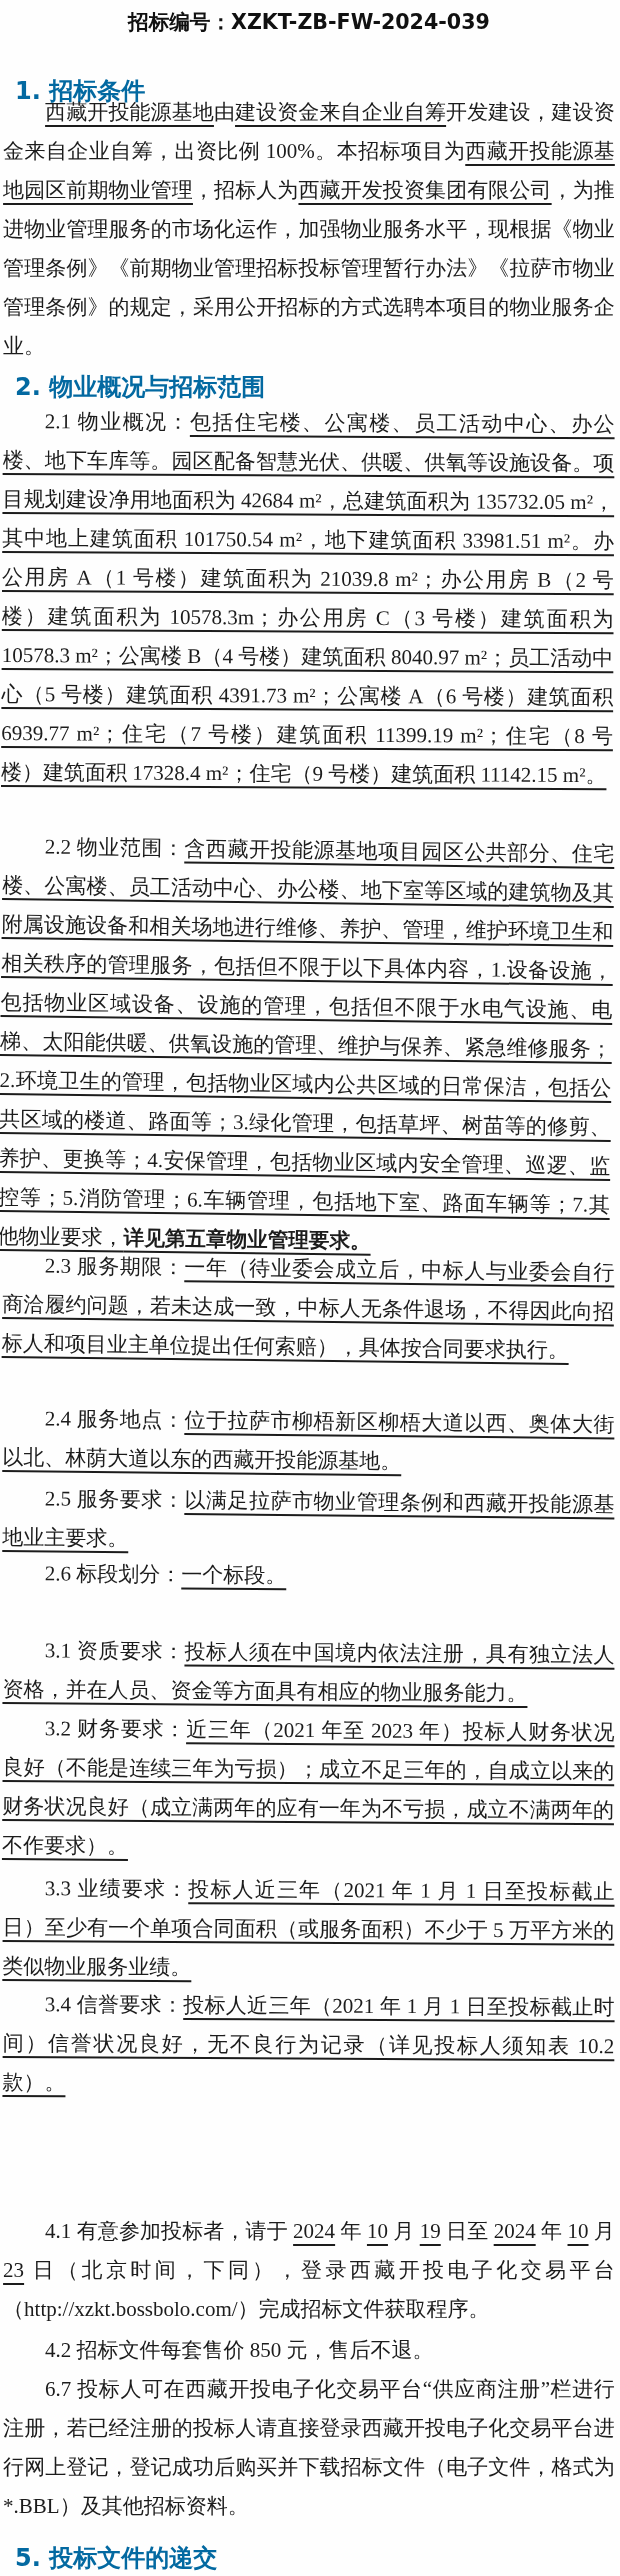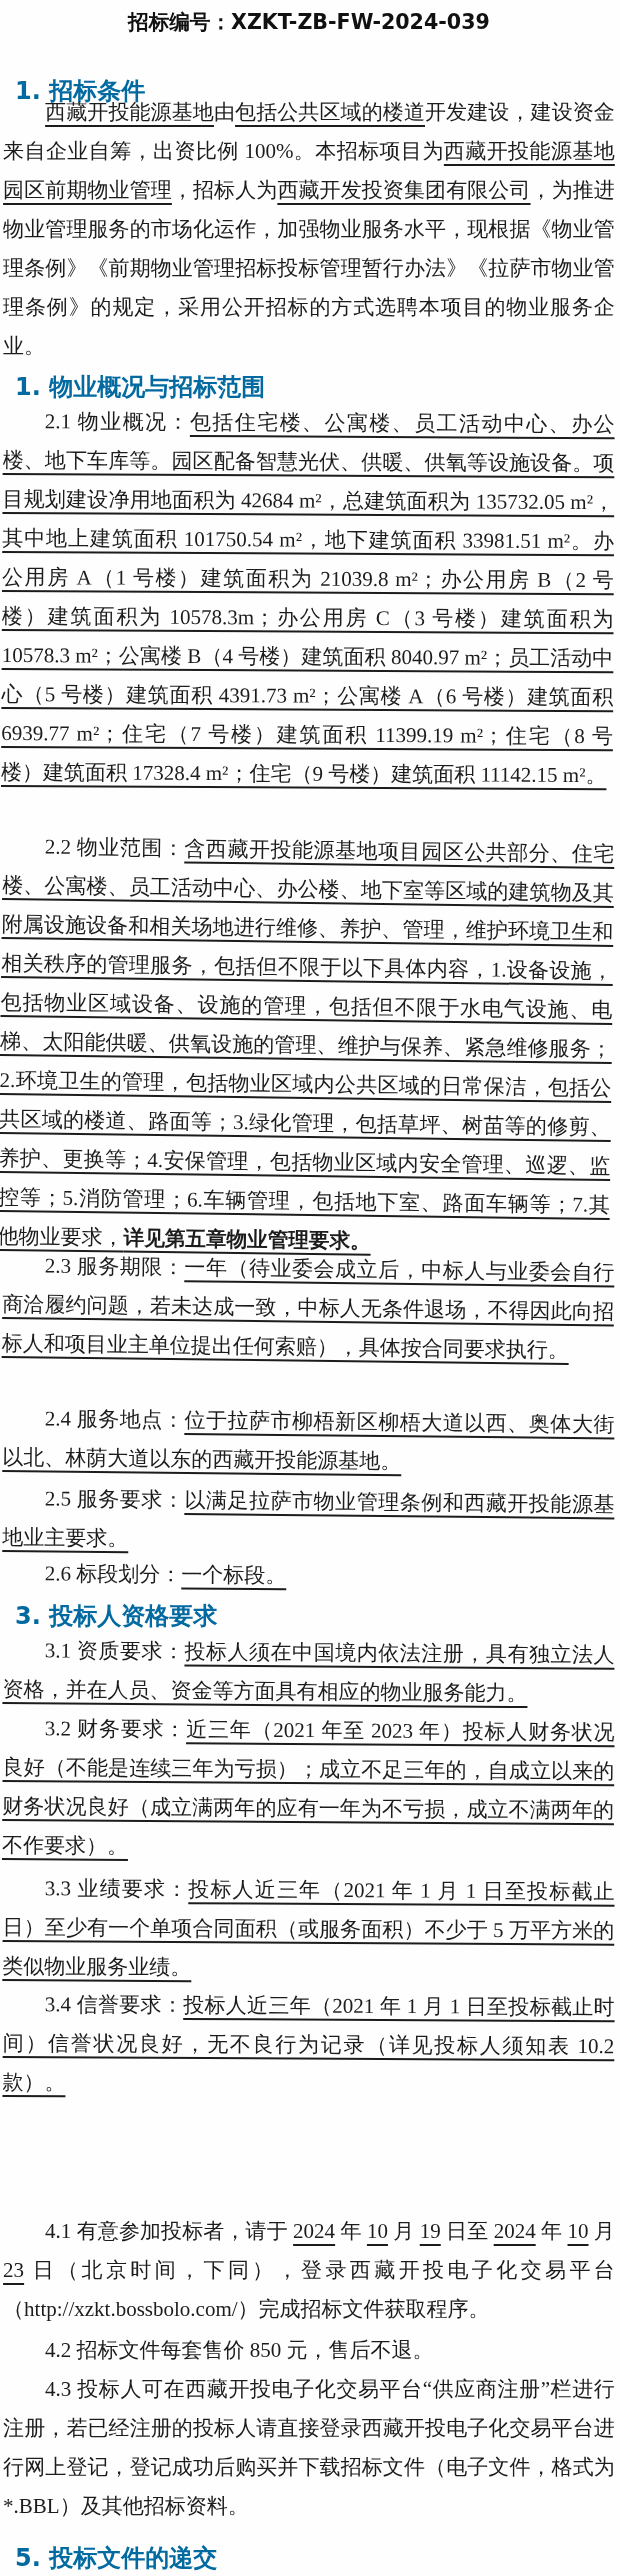--- a/index.html
+++ b/index.html
@@ -22,52 +22,51 @@
   .r070{transform:rotate(0.70deg);} .r075{transform:rotate(0.75deg);}
 </style>
 </head>
 <body>
 
 <div class="page">
 
   <div class="blk hdr" style="top:8.2px">招标编号：XZKT-ZB-FW-2024-039</div>
 
   <h2 class="blk sec" style="top:64px">1. 招标条件</h2>
-  <p class="blk body ind" style="top:93px"><span class="fill">西藏开投能源基地</span><span>由</span><span class="fill">包括公共区域的楼道</span><span>开发建设，建设资金来自企业自筹，出资比例 100%。本招标项目为</span><span class="fill">西藏开投能源基地园区前期物业管理</span><span>，招标人为</span><span class="fill">西藏开发投资集团有限公司</span><span>，为推进物业管理服务的市场化运作，加强物业服务水平，现根据《物业管理条例》《前期物业管理招标投标管理暂行办法》《拉萨市物业管理条例》的规定，采用公开招标的方式选聘本项目的物业服务企业。</span></p>
+  <p class="blk body ind" style="top:93px"><span class="fill">西藏开投能源基地</span><span>由</span><span class="fill">建设资金来自企业自筹</span><span>开发建设，建设资金来自企业自筹，出资比例 100%。本招标项目为</span><span class="fill">西藏开投能源基地园区前期物业管理</span><span>，招标人为</span><span class="fill">西藏开发投资集团有限公司</span><span>，为推进物业管理服务的市场化运作，加强物业服务水平，现根据《物业管理条例》《前期物业管理招标投标管理暂行办法》《拉萨市物业管理条例》的规定，采用公开招标的方式选聘本项目的物业服务企业。</span></p>
 
-  <h2 class="blk sec" style="top:360px">1. 物业概况与招标范围</h2>
+  <h2 class="blk sec" style="top:360px">2. 物业概况与招标范围</h2>
 
   <p class="blk body ind r030" style="top:402px"><span>2.1 物业概况：</span><span class="fill">包括住宅楼、公寓楼、员工活动中心、办公楼、地下车库等。园区配备智慧光伏、供暖、供氧等设施设备。项目规划建设净用地面积为 42684 m²，总建筑面积为 135732.05 m²，其中地上建筑面积 101750.54 m²，地下建筑面积 33981.51 m²。办公用房 A（1 号楼）建筑面积为 21039.8 m²；办公用房 B（2 号楼）建筑面积为 10578.3m；办公用房 C（3 号楼）建筑面积为 10578.3 m²；公寓楼 B（4 号楼）建筑面积 8040.97 m²；员工活动中心（5 号楼）建筑面积 4391.73 m²；公寓楼 A（6 号楼）建筑面积 6939.77 m²；住宅（7 号楼）建筑面积 11399.19 m²；住宅（8 号楼）建筑面积 17328.4 m²；住宅（9 号楼）建筑面积 11142.15 m²。</span></p>
 
   <p class="blk body ind r075" style="top:827px"><span>2.2 物业范围：</span><span class="fill">含西藏开投能源基地项目园区公共部分、住宅楼、公寓楼、员工活动中心、办公楼、地下室等区域的建筑物及其附属设施设备和相关场地进行维修、养护、管理，维护环境卫生和相关秩序的管理服务，包括但不限于以下具体内容，1.设备设施，包括物业区域设备、设施的管理，包括但不限于水电气设施、电梯、太阳能供暖、供氧设施的管理、维护与保养、紧急维修服务；2.环境卫生的管理，包括物业区域内公共区域的日常保洁，包括公共区域的楼道、路面等；3.绿化管理，包括草坪、树苗等的修剪、养护、更换等；4.安保管理，包括物业区域内安全管理、巡逻、监控等；5.消防管理；6.车辆管理，包括地下室、路面车辆等；7.其他物业要求，</span><span class="fill bold-run">详见第五章物业管理要求。</span></p>
 
   <p class="blk body ind r070" style="top:1246px"><span>2.3 服务期限：</span><span class="fill">一年（待业委会成立后，中标人与业委会自行商洽履约问题，若未达成一致，中标人无条件退场，不得因此向招标人和项目业主单位提出任何索赔），具体按合同要求执行。</span></p>
 
   <p class="blk body ind r060" style="top:1399px"><span>2.4 服务地点：</span><span class="fill">位于拉萨市柳梧新区柳梧大道以西、奥体大街以北、林荫大道以东的西藏开投能源基地。</span></p>
 
   <p class="blk body ind r060" style="top:1479px"><span>2.5 服务要求：</span><span class="fill">以满足拉萨市物业管理条例和西藏开投能源基地业主要求。</span></p>
 
   <p class="blk body ind r045" style="top:1554px"><span>2.6 标段划分：</span><span class="fill">一个标段。</span></p>
 
-  <h2 class="blk sec" style="top:1589px">3. 投标人资格要求</h2>
 
   <p class="blk body ind r045" style="top:1631px"><span>3.1 资质要求：</span><span class="fill">投标人须在中国境内依法注册，具有独立法人资格，并在人员、资金等方面具有相应的物业服务能力。</span></p>
 
   <p class="blk body ind r040" style="top:1709px"><span>3.2 财务要求：</span><span class="fill">近三年（2021 年至 2023 年）投标人财务状况良好（不能是连续三年为亏损）；成立不足三年的，自成立以来的财务状况良好（成立满两年的应有一年为不亏损，成立不满两年的不作要求）。</span></p>
 
   <p class="blk body ind r035" style="top:1869px"><span>3.3 业绩要求：</span><span class="fill">投标人近三年（2021 年 1 月 1 日至投标截止日）至少有一个单项合同面积（或服务面积）不少于 5 万平方米的类似物业服务业绩。</span></p>
 
   <p class="blk body ind r030" style="top:1985px"><span>3.4 信誉要求：</span><span class="fill">投标人近三年（2021 年 1 月 1 日至投标截止时间）信誉状况良好，无不良行为记录（详见投标人须知表 10.2 款）。</span></p>
 
 
 
   <p class="blk body ind" style="top:2212px"><span>4.1 有意参加投标者，请于 </span><span class="fill">2024</span><span> 年 </span><span class="fill">10</span><span> 月 </span><span class="fill">19</span><span> 日至 </span><span class="fill">2024</span><span> 年 </span><span class="fill">10</span><span> 月 </span><span class="fill">23</span><span> 日（北京时间，下同），登录西藏开投电子化交易平台（http://xzkt.bossbolo.com/）完成招标文件获取程序。</span></p>
 
   <p class="blk body ind" style="top:2331px">4.2 招标文件每套售价 850 元，售后不退。</p>
 
-  <p class="blk body ind" style="top:2370px">4.3 投标人可在西藏开投电子化交易平台“供应商注册”栏进行注册，若已经注册的投标人请直接登录西藏开投电子化交易平台进行网上登记，登记成功后购买并下载招标文件（电子文件，格式为*.BBL）及其他招标资料。</p>
+  <p class="blk body ind" style="top:2370px">6.7 投标人可在西藏开投电子化交易平台“供应商注册”栏进行注册，若已经注册的投标人请直接登录西藏开投电子化交易平台进行网上登记，登记成功后购买并下载招标文件（电子文件，格式为*.BBL）及其他招标资料。</p>
 
   <h2 class="blk sec" style="top:2531px">5. 投标文件的递交</h2>
 
   <p class="blk body ind" style="top:2571px">5.1 电子投标文件的递交</p>
 
 </div>
 
 
 </body></html>

